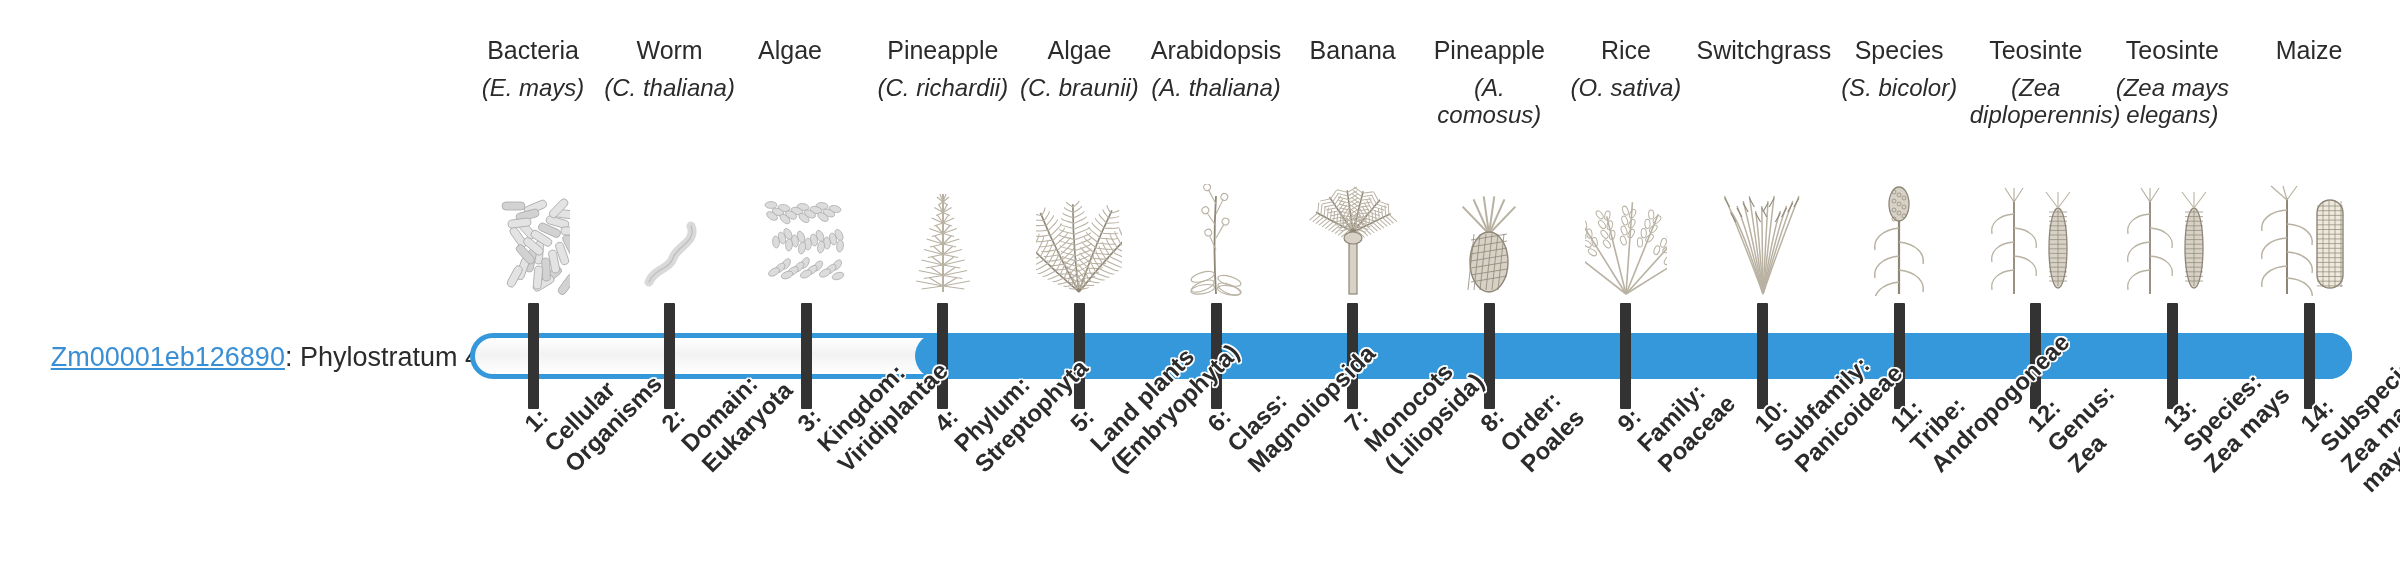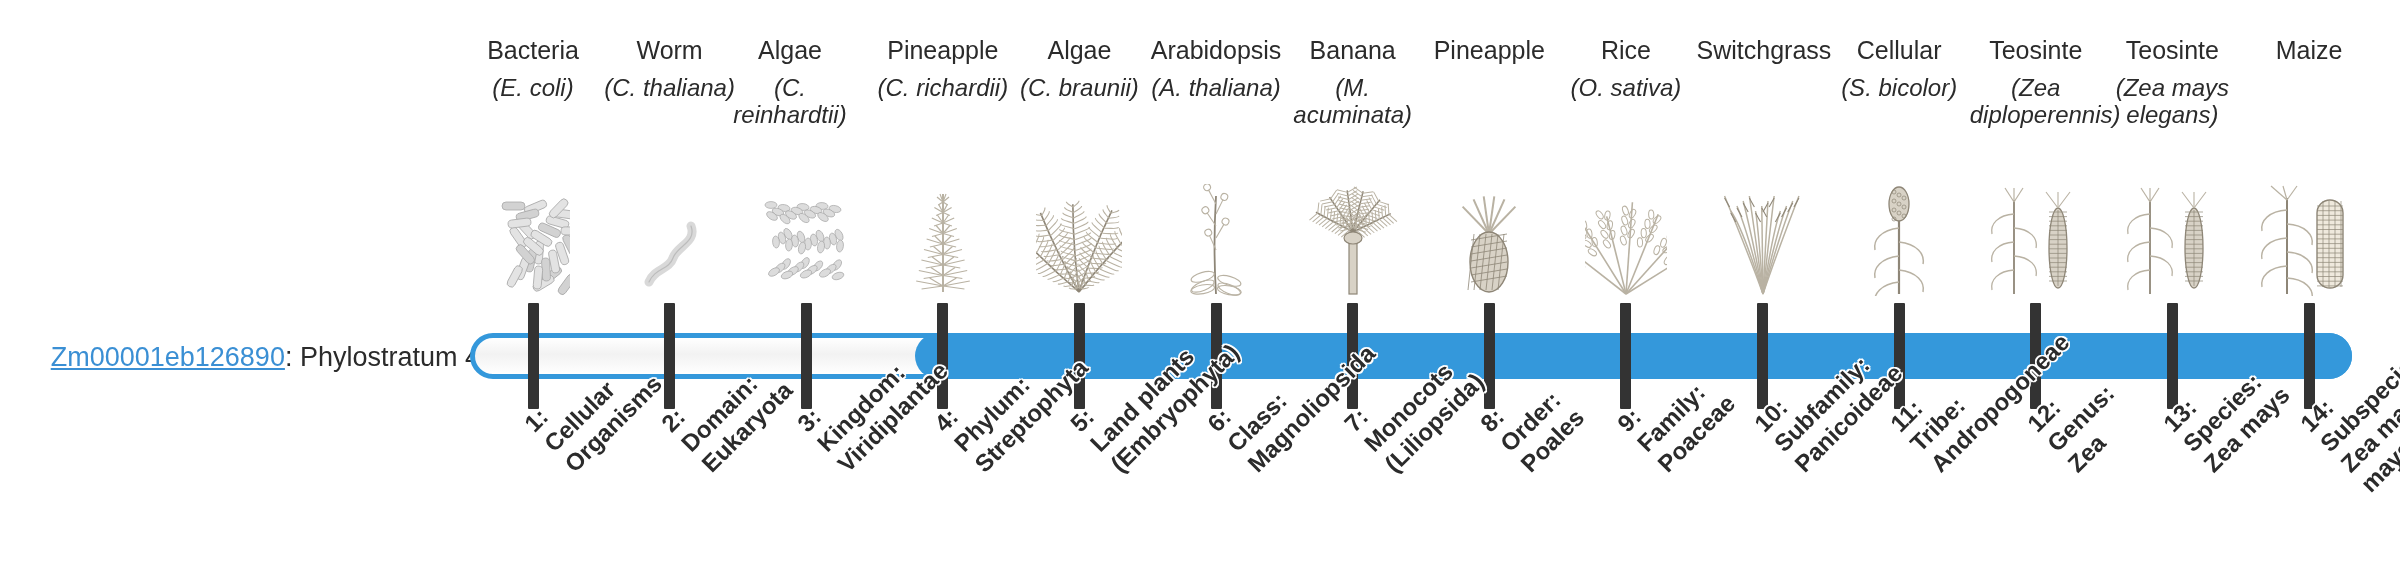--- a/index.html
+++ b/index.html
@@ -133,21 +133,21 @@
   </div>
 
   <div class="bar-wrap">
     <div class="bar-outline" style="border-color: rgb(52, 152, 219);"></div>
     <div class="bar-fill" style="left: 444.846px; background: rgb(52, 152, 219);"></div>
   </div>
 
   <div id="dyn">
       <div class="species-col" style="left:467px">
       <div class="common-name">Bacteria</div>
-      <div class="latin-name">(E. coli)</div>
+      <div class="latin-name">(E. mays)</div>
     </div>
       <div class="organism" style="left:463px; width:140px">
         <svg width="74" height="100" viewBox="0 0 74 100">
         <rect x="6" y="6" width="23" height="8" rx="4" fill="#d2d2d2" stroke="#a8a8a8" stroke-width="0.8" transform="rotate(0 17 10)"></rect>
           <rect x="19" y="29" width="23" height="8" rx="4" fill="#e3e3e3" stroke="#a8a8a8" stroke-width="0.8" transform="rotate(47 30 33)"></rect>
           <rect x="32" y="52" width="23" height="8" rx="4" fill="#e3e3e3" stroke="#a8a8a8" stroke-width="0.8" transform="rotate(94 43 56)"></rect>
           <rect x="45" y="75" width="23" height="8" rx="4" fill="#d2d2d2" stroke="#a8a8a8" stroke-width="0.8" transform="rotate(141 56 79)"></rect>
           <rect x="58" y="14" width="23" height="8" rx="4" fill="#e3e3e3" stroke="#a8a8a8" stroke-width="0.8" transform="rotate(8 69 18)"></rect>
           <rect x="11" y="37" width="23" height="8" rx="4" fill="#e3e3e3" stroke="#a8a8a8" stroke-width="0.8" transform="rotate(55 22 41)"></rect>
           <rect x="24" y="60" width="23" height="8" rx="4" fill="#d2d2d2" stroke="#a8a8a8" stroke-width="0.8" transform="rotate(102 35 64)"></rect>
@@ -179,21 +179,20 @@
     </div>
       <div class="organism" style="left:599.6153846153846px; width:140px">
         <svg width="74" height="80" viewBox="0 0 74 80">
         <path d="M58 10 C64 26 44 30 40 42 C36 54 22 52 16 66" fill="none" stroke="#d9d9d9" stroke-width="9" stroke-linecap="round"></path>
         <path d="M58 10 C64 26 44 30 40 42 C36 54 22 52 16 66" fill="none" stroke="#a8a8a8" stroke-width="1.2" stroke-linecap="round" opacity="0.6"></path>
       </svg>
       </div>
       <div class="tick" style="left:664.1153846153846px"></div>
       <div class="species-col" style="left:724px">
       <div class="common-name">Algae</div>
-      <div class="latin-name">(C. reinhardtii)</div>
     </div>
       <div class="organism" style="left:736.2307692307693px; width:140px">
         <svg width="84" height="96" viewBox="0 0 84 96">
         <ellipse cx="7" cy="5" rx="6" ry="3.4" fill="#dcdcdc" stroke="#a8a8a8" stroke-width="0.7" transform="rotate(0 7 5)"></ellipse>
           <ellipse cx="24" cy="34" rx="6" ry="3.4" fill="#dcdcdc" stroke="#a8a8a8" stroke-width="0.7" transform="rotate(61 24 34)"></ellipse>
           <ellipse cx="41" cy="63" rx="6" ry="3.4" fill="#dcdcdc" stroke="#a8a8a8" stroke-width="0.7" transform="rotate(122 41 63)"></ellipse>
           <ellipse cx="58" cy="6" rx="6" ry="3.4" fill="#dcdcdc" stroke="#a8a8a8" stroke-width="0.7" transform="rotate(3 58 6)"></ellipse>
           <ellipse cx="75" cy="35" rx="6" ry="3.4" fill="#dcdcdc" stroke="#a8a8a8" stroke-width="0.7" transform="rotate(64 75 35)"></ellipse>
           <ellipse cx="22" cy="64" rx="6" ry="3.4" fill="#dcdcdc" stroke="#a8a8a8" stroke-width="0.7" transform="rotate(125 22 64)"></ellipse>
           <ellipse cx="39" cy="7" rx="6" ry="3.4" fill="#dcdcdc" stroke="#a8a8a8" stroke-width="0.7" transform="rotate(6 39 7)"></ellipse>
@@ -534,21 +533,20 @@
           <ellipse cx="49" cy="93" rx="12" ry="4.4" fill="none" stroke="#b9b2a3" stroke-width="1.1" transform="rotate(16.666666666666668 36 96)"></ellipse>
           <ellipse cx="23" cy="97" rx="12" ry="4.4" fill="none" stroke="#b9b2a3" stroke-width="1.1" transform="rotate(-22 36 100)"></ellipse>
           <ellipse cx="49" cy="100" rx="12" ry="4.4" fill="none" stroke="#b9b2a3" stroke-width="1.1" transform="rotate(22 36 103)"></ellipse>
           <ellipse cx="23" cy="103" rx="12" ry="4.4" fill="none" stroke="#b9b2a3" stroke-width="1.1" transform="rotate(-10 36 106)"></ellipse>
           <ellipse cx="49" cy="104" rx="12" ry="4.4" fill="none" stroke="#b9b2a3" stroke-width="1.1" transform="rotate(10 36 107)"></ellipse>
       </svg>
       </div>
       <div class="tick" style="left:1210.576923076923px"></div>
       <div class="species-col" style="left:1286.6923076923076px">
       <div class="common-name">Banana</div>
-      <div class="latin-name">(M. acuminata)</div>
     </div>
       <div class="organism" style="left:1282.6923076923076px; width:140px">
         <svg width="92" height="112" viewBox="0 0 92 112">
         <rect x="42" y="48" width="8" height="62" fill="#d8d2c6" stroke="#8e8677" stroke-width="1.2"></rect>
         <g transform="rotate(-62 46 48)">
           <path d="M46 48 C46 26 46 14 46 6" fill="none" stroke="#8e8677" stroke-width="1.5"></path>
           <path d="M46 44 L36 40" stroke="#b9b2a3" stroke-width="1" fill="none"></path>
                     <path d="M46 44 L56 40" stroke="#b9b2a3" stroke-width="1" fill="none"></path>
             <path d="M46 40.4 L36 36.4" stroke="#b9b2a3" stroke-width="1" fill="none"></path>
                     <path d="M46 40.4 L56 36.4" stroke="#b9b2a3" stroke-width="1" fill="none"></path>
@@ -695,20 +693,21 @@
                     <path d="M46 11.600000000000001 L56 7.600000000000001" stroke="#b9b2a3" stroke-width="1" fill="none"></path>
             <path d="M46 8 L36 4" stroke="#b9b2a3" stroke-width="1" fill="none"></path>
                     <path d="M46 8 L56 4" stroke="#b9b2a3" stroke-width="1" fill="none"></path>
         </g>
         <ellipse cx="46" cy="54" rx="9" ry="6" fill="#d8d2c6" stroke="#8e8677" stroke-width="1.2"></ellipse>
       </svg>
       </div>
       <div class="tick" style="left:1347.1923076923076px"></div>
       <div class="species-col" style="left:1423.3076923076924px">
       <div class="common-name">Pineapple</div>
+      <div class="latin-name">(A. comosus)</div>
     </div>
       <div class="organism" style="left:1419.3076923076924px; width:140px">
         <svg width="62" height="108" viewBox="0 0 62 108">
         <path d="M31 46 C31 28 31 18 31 8" fill="none" stroke="#b9b2a3" stroke-width="2" transform="rotate(-44 31 46)"></path>
           <path d="M31 46 C31 28 31 18 31 8" fill="none" stroke="#b9b2a3" stroke-width="2" transform="rotate(-24 31 46)"></path>
           <path d="M31 46 C31 28 31 18 31 8" fill="none" stroke="#b9b2a3" stroke-width="2" transform="rotate(-8 31 46)"></path>
           <path d="M31 46 C31 28 31 18 31 8" fill="none" stroke="#b9b2a3" stroke-width="2" transform="rotate(8 31 46)"></path>
           <path d="M31 46 C31 28 31 18 31 8" fill="none" stroke="#b9b2a3" stroke-width="2" transform="rotate(24 31 46)"></path>
           <path d="M31 46 C31 28 31 18 31 8" fill="none" stroke="#b9b2a3" stroke-width="2" transform="rotate(44 31 46)"></path>
         <ellipse cx="31" cy="74" rx="19" ry="30" fill="#d8d2c6" stroke="#8e8677" stroke-width="1.4"></ellipse>
@@ -835,21 +834,21 @@
           <path d="M34.56 27 l5 9" fill="none" stroke="#8e8677" stroke-width="1.1"></path>
           <path d="M28.36 12 l5 9" fill="none" stroke="#8e8677" stroke-width="1.1"></path>
           <path d="M22.16 17 l5 9" fill="none" stroke="#8e8677" stroke-width="1.1"></path>
           <path d="M15.96 22 l5 9" fill="none" stroke="#8e8677" stroke-width="1.1"></path>
           <path d="M9.759999999999998 27 l5 9" fill="none" stroke="#8e8677" stroke-width="1.1"></path>
           <path d="M3.5600000000000023 12 l5 9" fill="none" stroke="#8e8677" stroke-width="1.1"></path>
       </svg>
       </div>
       <div class="tick" style="left:1757.0384615384614px"></div>
       <div class="species-col" style="left:1833.1538461538462px">
-      <div class="common-name">Cellular</div>
+      <div class="common-name">Species</div>
       <div class="latin-name">(S. bicolor)</div>
     </div>
       <div class="organism" style="left:1829.1538461538462px; width:140px">
         <svg width="68" height="112" viewBox="0 0 68 112">
         <path d="M34 110 C34 78 34 50 34 30" fill="none" stroke="#8e8677" stroke-width="2.2"></path>
         <ellipse cx="34" cy="20" rx="10" ry="17" fill="#d8d2c6" stroke="#8e8677" stroke-width="1.3"></ellipse>
         <circle cx="29" cy="8" r="2" fill="none" stroke="#8e8677" stroke-width="0.7"></circle>
           <circle cx="34" cy="11" r="2" fill="none" stroke="#8e8677" stroke-width="0.7"></circle>
           <circle cx="39" cy="14" r="2" fill="none" stroke="#8e8677" stroke-width="0.7"></circle>
           <circle cx="29" cy="17" r="2" fill="none" stroke="#8e8677" stroke-width="0.7"></circle>

